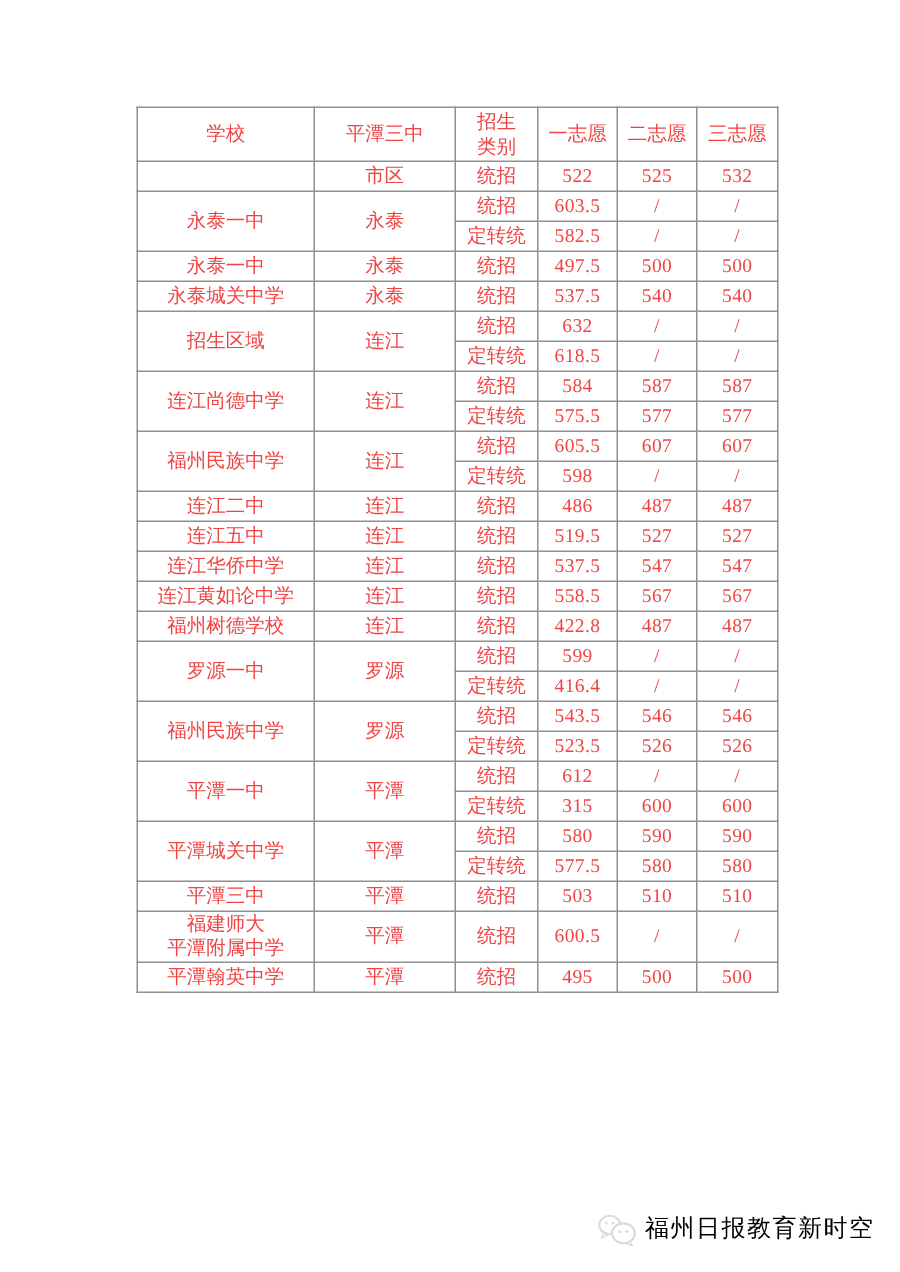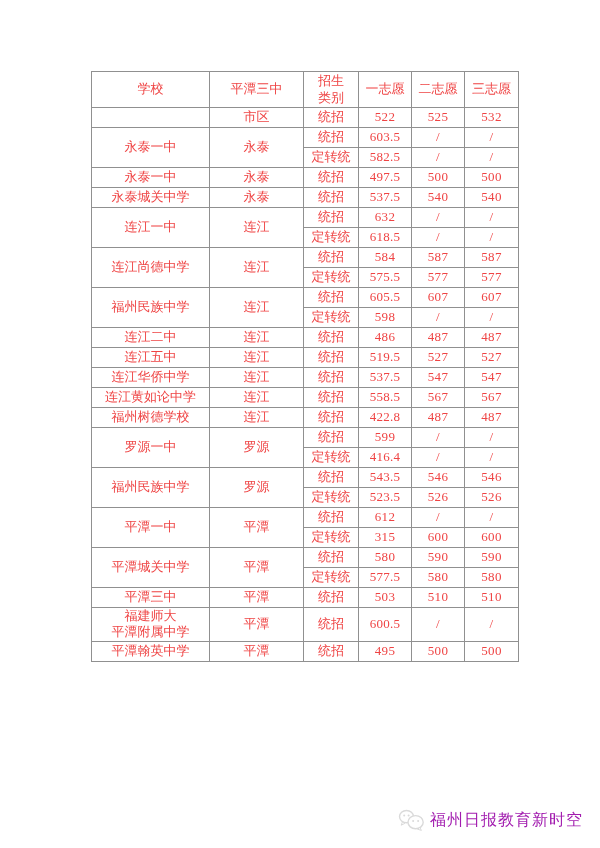--- a/index.html
+++ b/index.html
@@ -43,23 +43,23 @@
     white-space: pre-line;
   }
   table.score-table thead tr { height: 36px; }
   table.score-table tbody tr { height: 20px; margin-top: 40px; }
   table.score-table td.num { letter-spacing: 0.3px; }
   .watermark {
     position: absolute;
     top: 809px;
     right: 17px;
     display: flex;
-    align-items: center;
+    align-items: flex-start;
     gap: 5px;
-    color: #a21caf;
+    color: #000000;
     font-size: 16px;
     letter-spacing: 1px;
     user-select: none;
   }
   .watermark svg { display: block; }
 </style>
 </head>
 <body>
 
 <div class="page">
@@ -117,21 +117,21 @@
         </tr>
         <tr>
           <td class="school">永泰城关中学</td>
           <td>永泰</td>
           <td>统招</td>
           <td class="num">537.5</td>
           <td class="num">540</td>
           <td class="num">540</td>
         </tr>
         <tr>
-          <td rowspan="2" class="school">连江一中</td>
+          <td rowspan="2" class="school">招生区域</td>
           <td rowspan="2">连江</td>
           <td>统招</td>
           <td class="num">632</td>
           <td class="num">/</td>
           <td class="num">/</td>
         </tr>
         <tr>
           <td>定转统</td>
           <td class="num">618.5</td>
           <td class="num">/</td>

